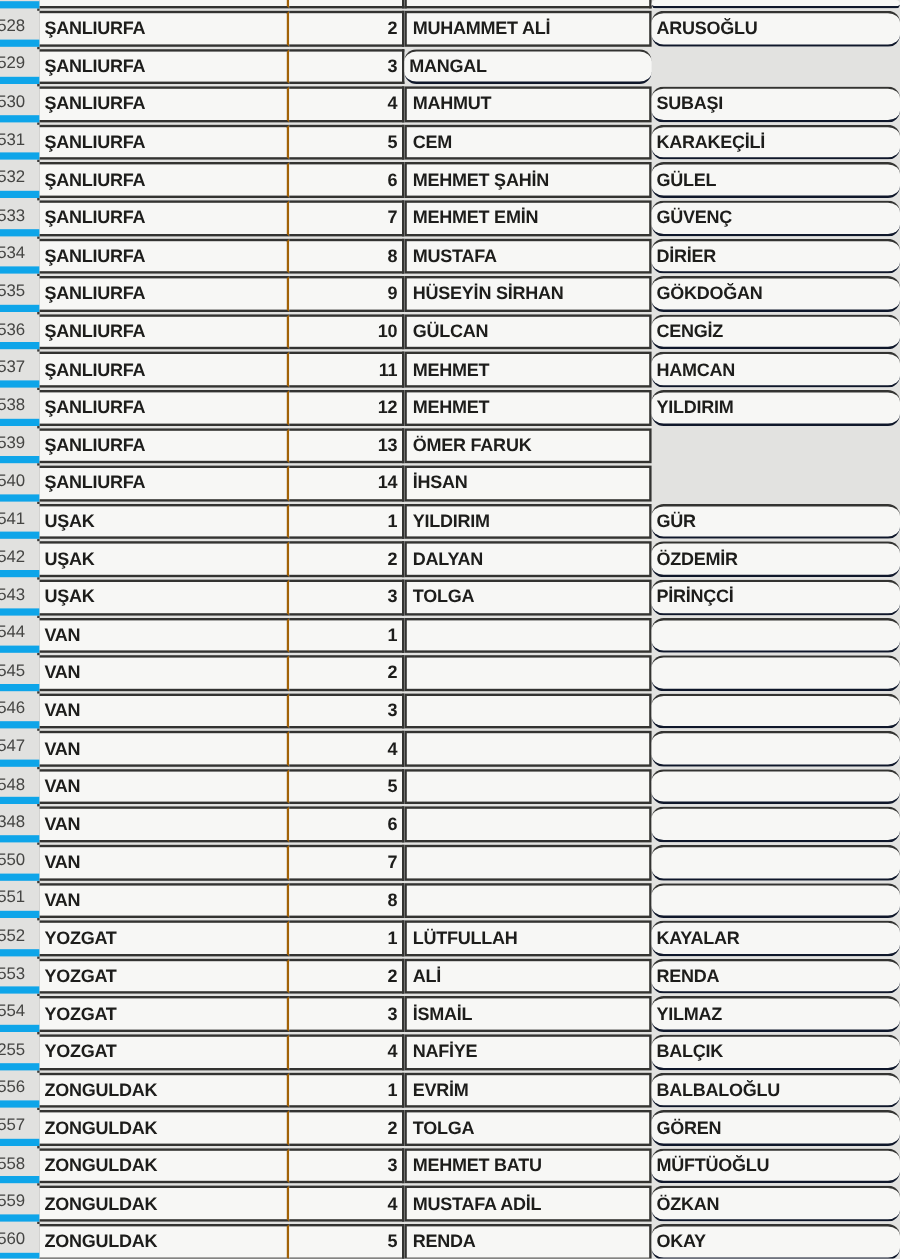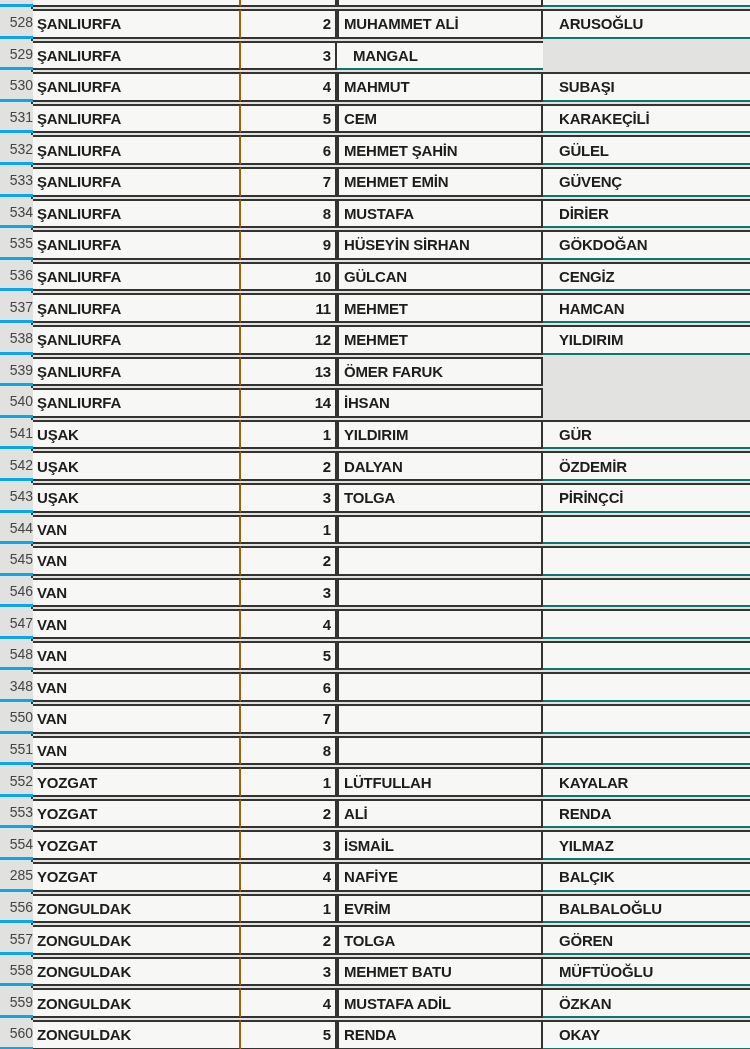--- a/index.html
+++ b/index.html
@@ -35,25 +35,25 @@
     display:flex; align-items:center;
     overflow:hidden; white-space:nowrap;
     font-size:15px; font-weight:700;
     color:#1d1d1b;
     letter-spacing:-0.2px;
     background:#f7f7f5;
   }
   .c.num {
     background:#e1e1df;
     border:none;
-    border-bottom:3px solid #0ea5e9;
+    border-bottom:6px solid #0ea5e9;
     font-size:14px; font-weight:400;
     color:#454543;
     justify-content:flex-end;
-    padding-right:0;
+    padding-right:12px;
     letter-spacing:0;
   }
   .c.city {
     border-top:2px solid #333331;
     border-bottom:2px solid #333331;
     border-right:2px solid #a16207;
     padding-left:4px;
   }
   .c.seq {
     border-top:2px solid #333331;
@@ -64,22 +64,23 @@
   }
   .c.fname {
     border-top:2px solid #333331;
     border-bottom:2px solid #333331;
     border-left:2.5px solid #333331;
     border-right:2px solid #333331;
     padding-left:5px;
   }
   .c.lname {
     border-top:2px solid #333331;
-    border-bottom:2px solid #0f766e;
-    padding-left:16px;
+    border-bottom:2px solid #0f172a;
+    padding-left:4px;
+    border-radius:10px;
   }
 </style>
 </head>
 <body>
 
 <div id="sheet">
   <div id="rowheader-strip"></div>
 
   <div id="rows">
 
@@ -271,21 +272,21 @@
         <div class="c lname">RENDA</div>
       </div>
       <div class="row">
         <div class="c num">554</div>
         <div class="c city">YOZGAT</div>
         <div class="c seq">3</div>
         <div class="c fname">İSMAİL</div>
         <div class="c lname">YILMAZ</div>
       </div>
       <div class="row">
-        <div class="c num">285</div>
+        <div class="c num">255</div>
         <div class="c city">YOZGAT</div>
         <div class="c seq">4</div>
         <div class="c fname">NAFİYE</div>
         <div class="c lname">BALÇIK</div>
       </div>
       <div class="row">
         <div class="c num">556</div>
         <div class="c city">ZONGULDAK</div>
         <div class="c seq">1</div>
         <div class="c fname">EVRİM</div>

